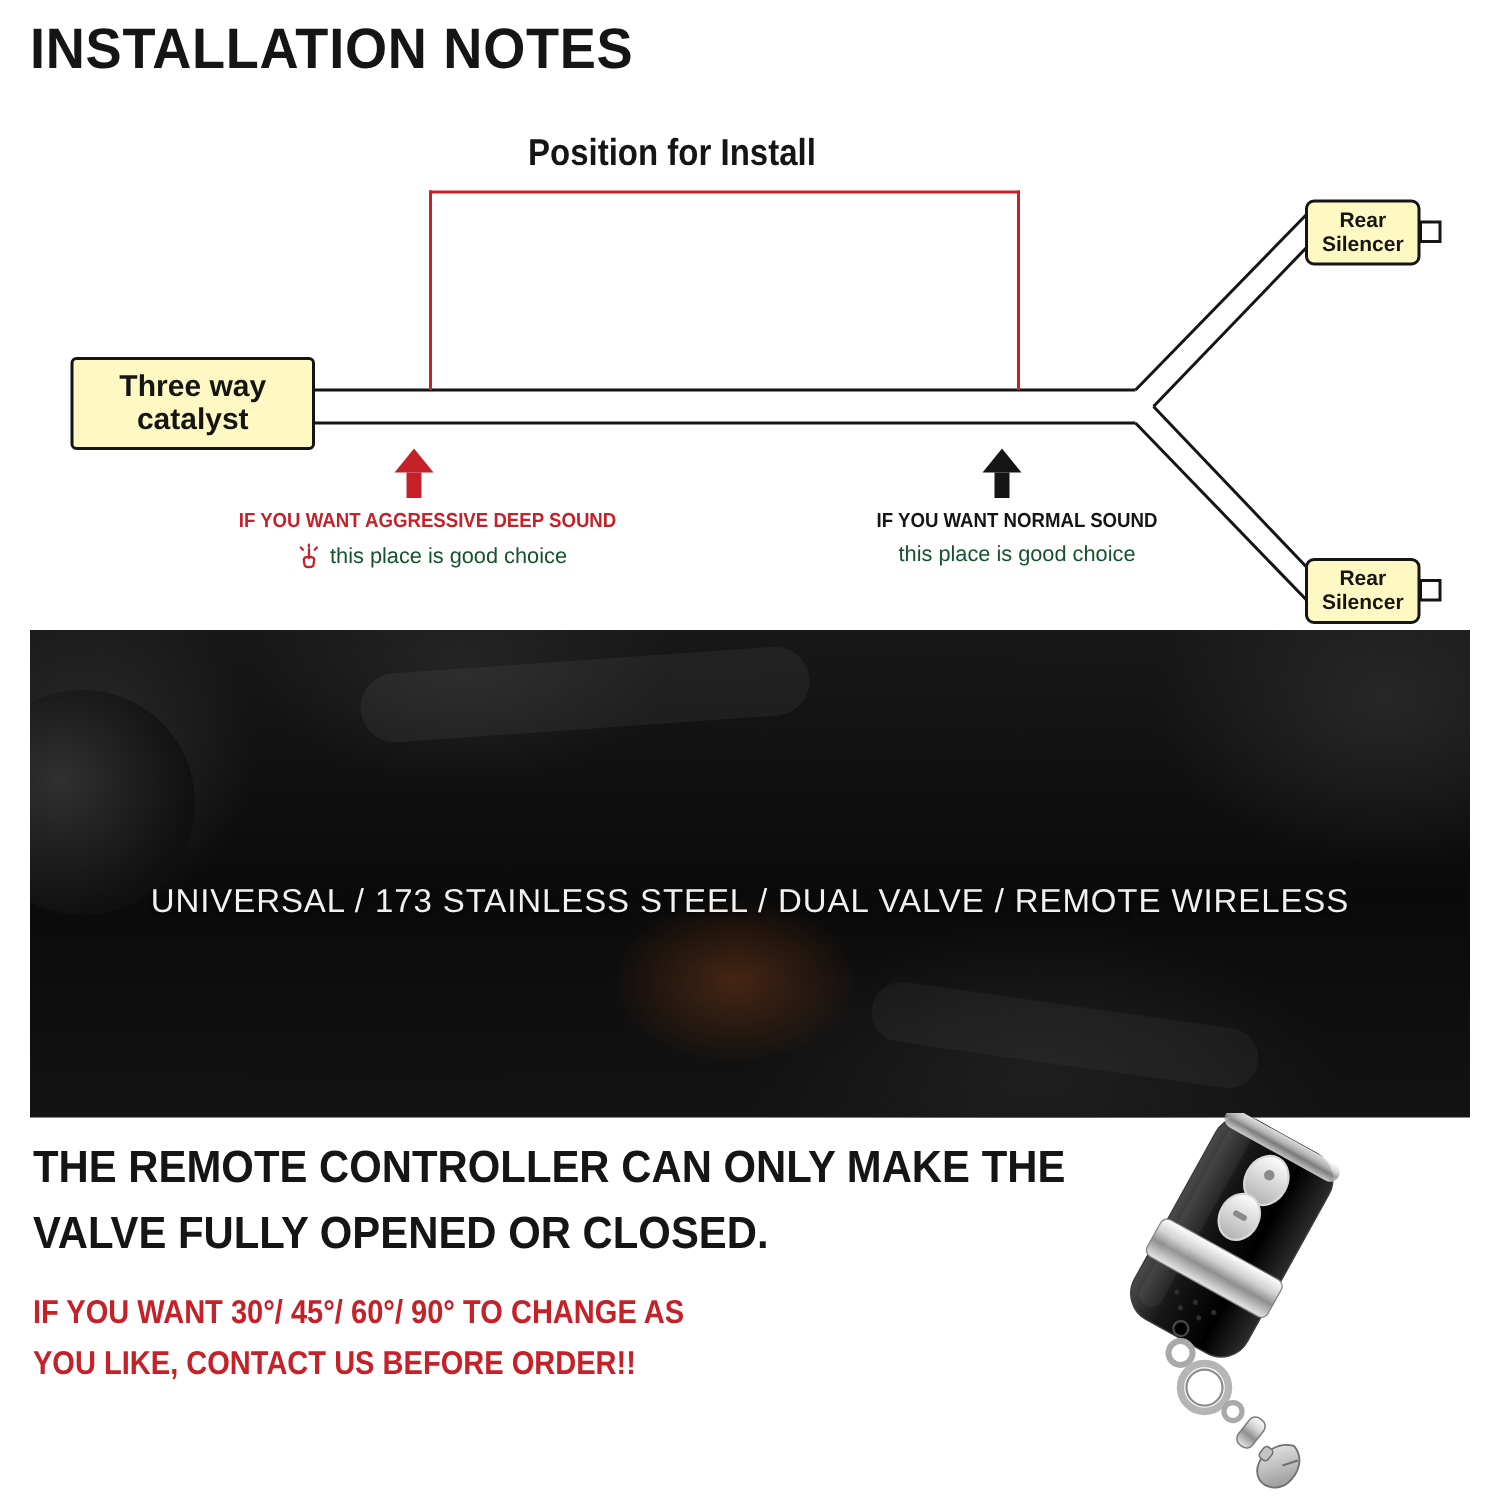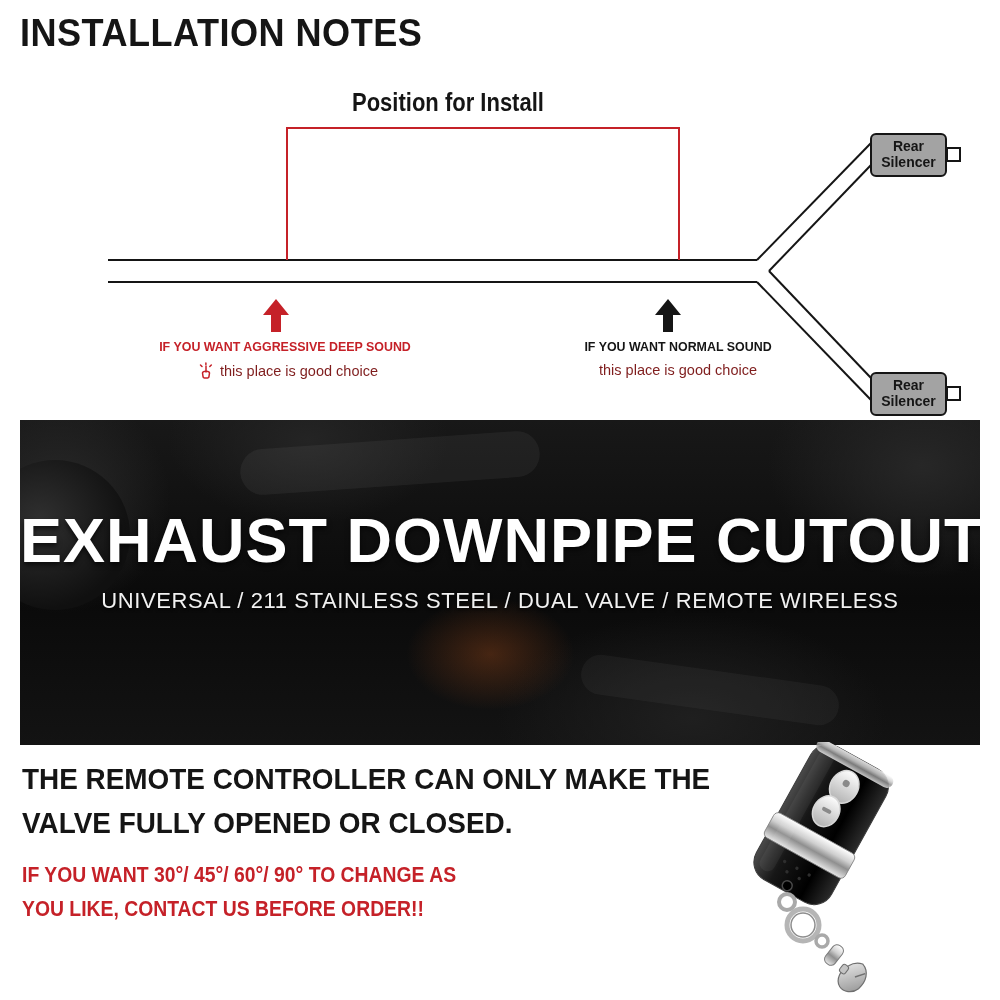--- a/index.html
+++ b/index.html
@@ -28,21 +28,21 @@
     position:absolute;left:352px;top:8px;font-size:25px;font-weight:800;white-space:nowrap;
     transform:scaleX(.88);transform-origin:left top;z-index:3;color:var(--text-black);
   }
   .red-bracket{
     position:absolute;left:286px;top:47px;width:394px;height:133px;z-index:1;
     border-top:2px solid var(--accent-red);
     border-left:2px solid var(--accent-red);
     border-right:2px solid var(--accent-red);
   }
   .dbox{
-    position:absolute;background:#a3a3a3;border:2.5px solid var(--text-black);z-index:2;
+    position:absolute;background:#fef9c3;border:2.5px solid var(--text-black);z-index:2;
     display:flex;flex-direction:column;align-items:center;justify-content:center;
     text-align:center;font-weight:800;line-height:1.12;border-radius:4px;
   }
   .box-catalyst{left:47px;top:158px;width:163px;height:62px;font-size:20px;}
   .box-middle{left:376px;top:144px;width:220px;height:86px;font-size:22px;}
   .box-rear{width:77px;height:44px;font-size:14px;border-radius:6px;}
   .box-rear-top{left:870px;top:53px;}
   .box-rear-bottom{left:870px;top:292px;}
 
   .up-arrow{position:absolute;width:26px;z-index:3;}
@@ -55,21 +55,21 @@
   .arrow-black .head{border-bottom:16px solid var(--text-black);}
   .arrow-black .stem{background:var(--text-black);}
 
   .note-title{
     position:absolute;top:259px;font-size:13.5px;font-weight:800;white-space:nowrap;z-index:3;
     transform:translateX(-50%) scaleX(.92);
   }
   .note-title.red{left:285px;color:var(--accent-red);}
   .note-title.black{left:678px;color:var(--text-black);}
   .note-sub{
-    position:absolute;top:282px;font-size:14.5px;color:#7f1d1d;white-space:nowrap;z-index:3;
+    position:absolute;top:282px;font-size:14.5px;color:#14532d;white-space:nowrap;z-index:3;
     transform:translateX(-50%);display:flex;align-items:center;gap:6px;
   }
   .note-sub.left{left:288px;}
   .note-sub.right{left:678px;}
   .hand-icon{display:inline-flex;align-items:flex-end;}
 
   
   .banner{
     position:absolute;left:20px;top:420px;width:960px;height:325px;overflow:hidden;
     background:
@@ -126,20 +126,24 @@
       <line x1="757" y1="202" x2="871" y2="320" stroke="#151515" stroke-width="2"></line>
 
       <rect x="947" y="68" width="13" height="13" fill="#fff" stroke="#151515" stroke-width="2"></rect>
       <rect x="947" y="307" width="13" height="13" fill="#fff" stroke="#151515" stroke-width="2"></rect>
     </svg>
 
     <div class="red-bracket"></div>
 
     <div class="pos-label">Position for Install</div>
 
+    <div class="dbox box-catalyst">
+      <div>Three way</div>
+      <div>catalyst</div>
+    </div>
 
 
     <div class="dbox box-rear box-rear-top">
       <div>Rear</div>
       <div>Silencer</div>
     </div>
 
     <div class="dbox box-rear box-rear-bottom">
       <div>Rear</div>
       <div>Silencer</div>
@@ -174,22 +178,21 @@
     <div class="note-title black">IF YOU WANT NORMAL SOUND</div>
     <div class="note-sub right">
       <span>this place is good choice</span>
     </div>
   </div>
 
   <div class="banner">
     <div class="banner-shape shape-c"></div>
     <div class="banner-shape shape-a"></div>
     <div class="banner-shape shape-b"></div>
-    <div class="banner-title">EXHAUST DOWNPIPE CUTOUT</div>
-    <div class="banner-sub">UNIVERSAL /  211 STAINLESS STEEL /  DUAL VALVE /  REMOTE WIRELESS</div>
+    <div class="banner-sub">UNIVERSAL /  173 STAINLESS STEEL /  DUAL VALVE /  REMOTE WIRELESS</div>
   </div>
 
   <div class="f-line f-black l1">THE REMOTE CONTROLLER CAN ONLY MAKE THE</div>
   <div class="f-line f-black l2">VALVE FULLY OPENED OR CLOSED.</div>
   <div class="f-line f-red l1">IF YOU WANT 30°/ 45°/ 60°/ 90° TO CHANGE AS</div>
   <div class="f-line f-red l2">YOU LIKE, CONTACT US BEFORE ORDER!!</div>
 
   <svg class="remote-svg" width="300" height="258" viewBox="0 0 300 258">
     <defs>
       <linearGradient id="bodyGrad" x1="0" y1="0" x2="1" y2="0">

